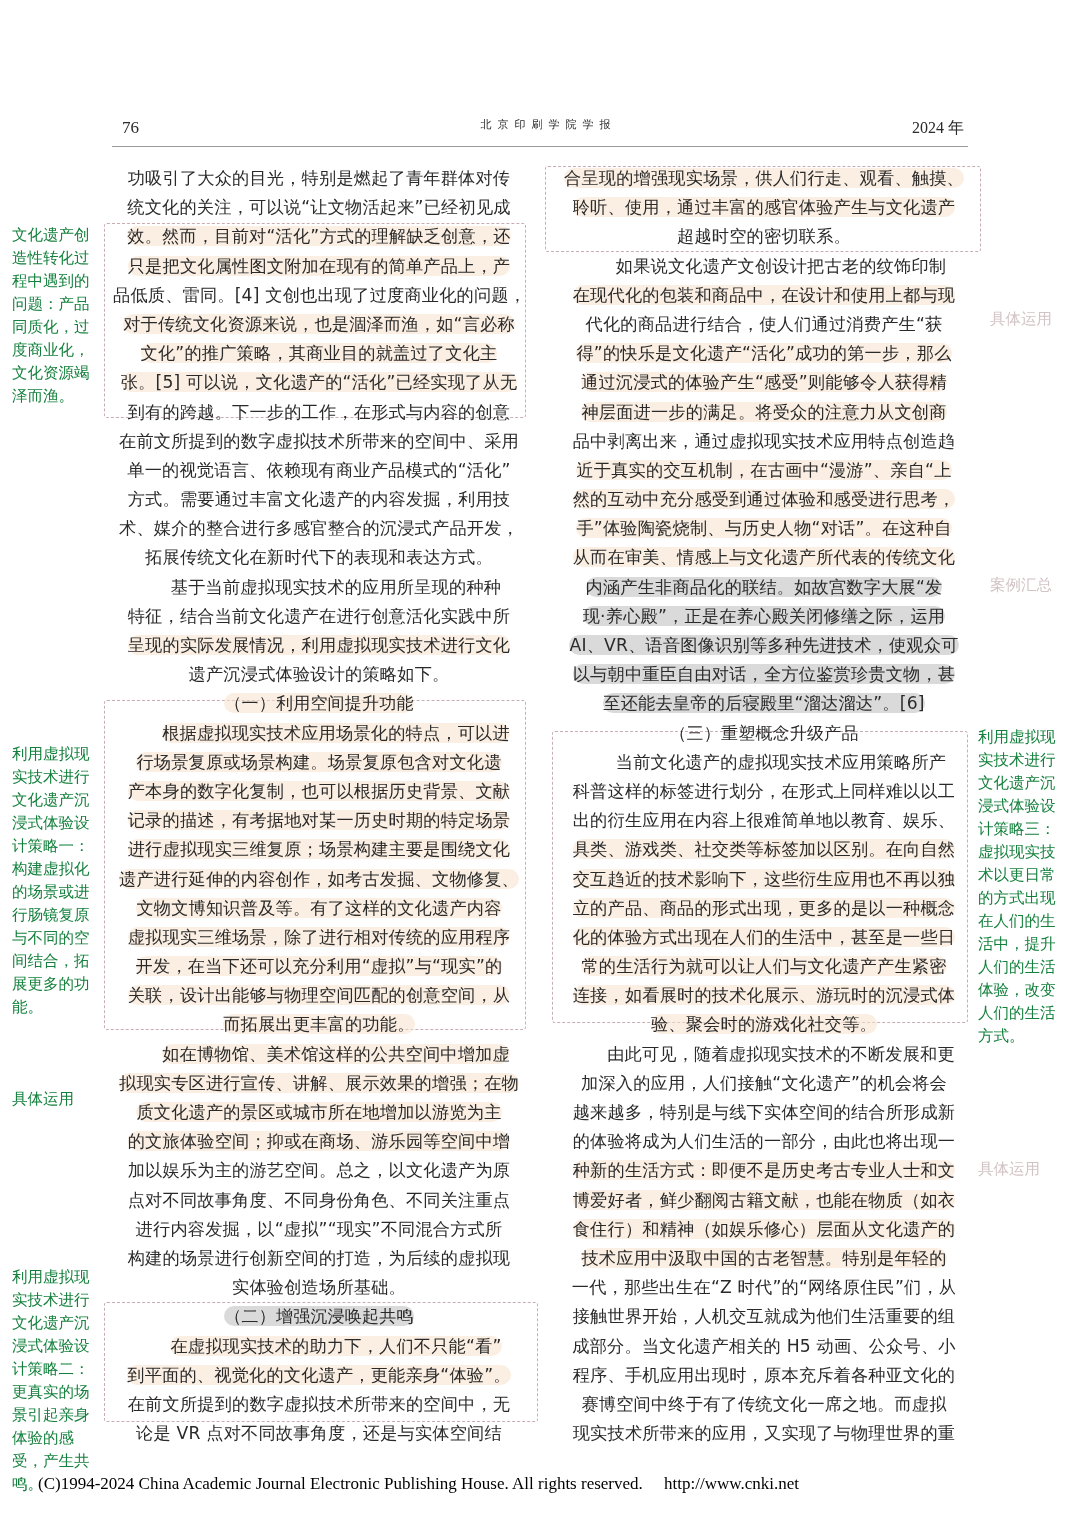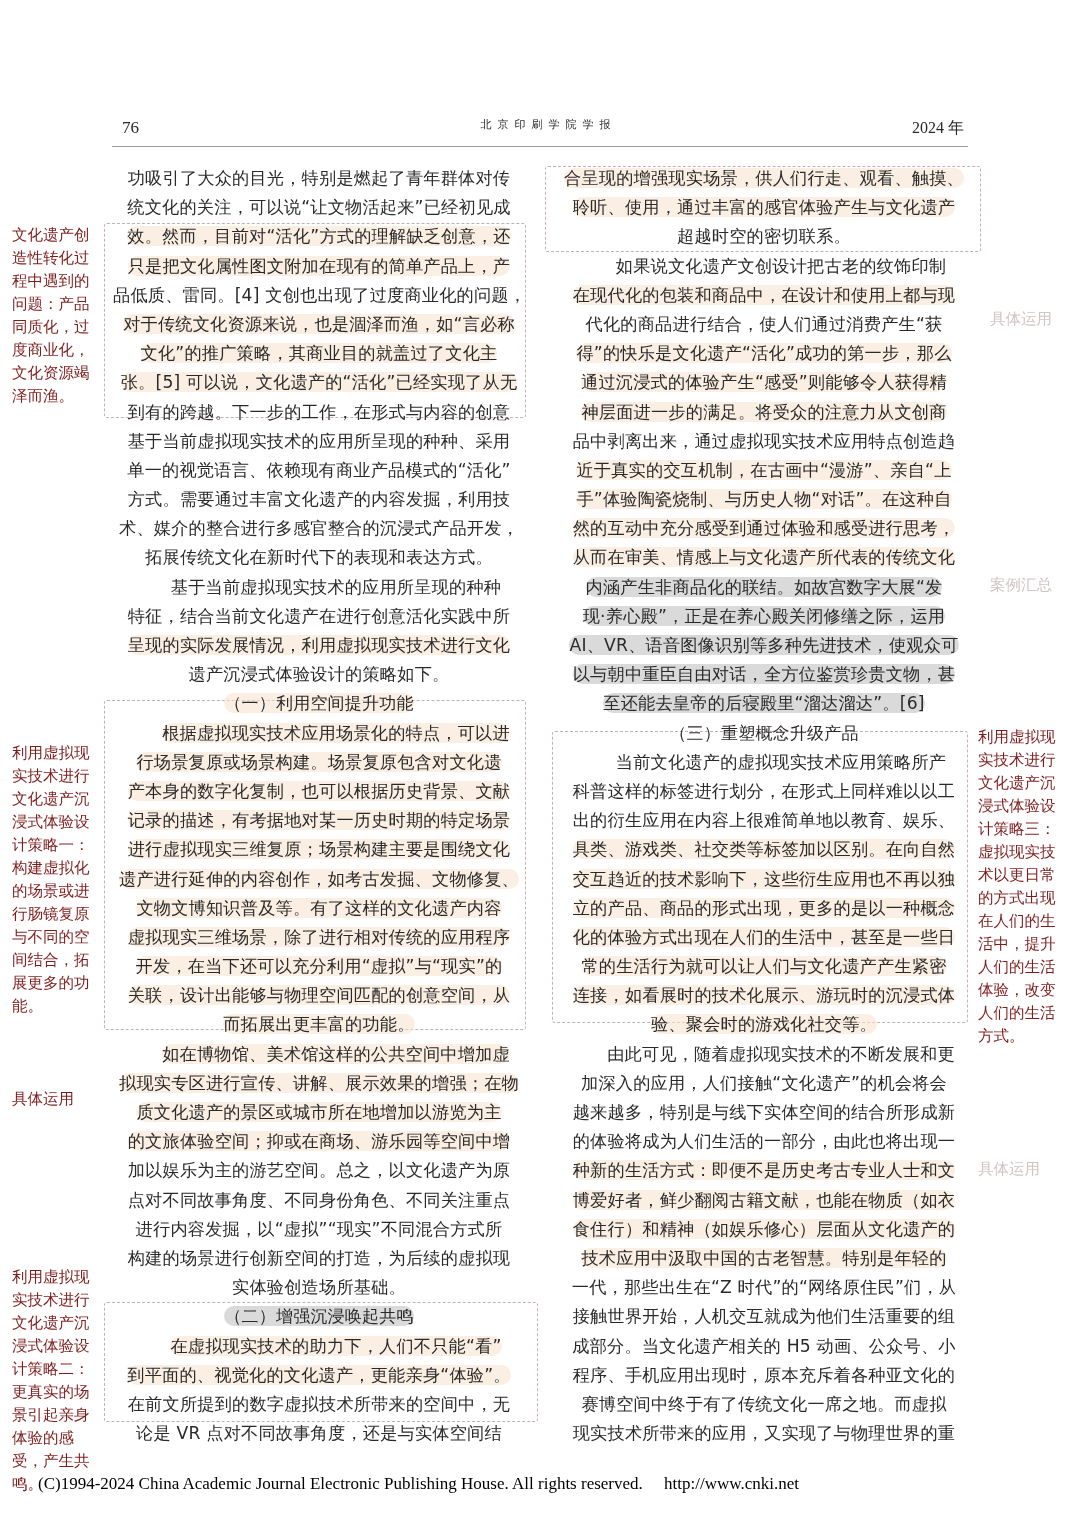--- a/index.html
+++ b/index.html
@@ -16,21 +16,21 @@
   .col.right { left: 558px; }
   .line { height: 29.2px; line-height: 29.2px; font-size: 17.2px; white-space: nowrap;
           letter-spacing: 0.2px; overflow: visible; }
   .hl { background: rgba(248,226,204,0.55); border-radius: 10px; }
   .hlg { background: rgba(205,205,205,0.75); border-radius: 10px; }
   .indent { padding-left: 34px; }
   .heading { font-size: 17px; }
 
   .box { position: absolute; border: 1.5px dashed #c8aeb0; border-radius: 3px; pointer-events: none; }
 
-  .note { position: absolute; width: 92px; font-size: 15.5px; line-height: 23px; color: #7f1d1d; }
+  .note { position: absolute; width: 92px; font-size: 15.5px; line-height: 23px; color: #15803d; }
   .note.r { color: #d2c3c5; }
 
   .footer { position: absolute; left: 38px; top: 1474px; font-family: "Liberation Serif", serif;
             font-size: 17px; color: #000000; white-space: nowrap; }
 </style>
 </head>
 <body>
 
 <div class="header">
   <span class="pno">76</span>
@@ -47,21 +47,21 @@
 <div class="col left">
   <div class="line">功吸引了大众的目光，特别是燃起了青年群体对传</div>
   <div class="line">统文化的关注，可以说“让文物活起来”已经初见成</div>
   <div class="line"><span class="hl">效。然而，目前对“活化”方式的理解缺乏创意，还</span></div>
   <div class="line"><span class="hl">只是把文化属性图文附加在现有的简单产品上，产</span></div>
   <div class="line">品低质、雷同。[4] 文创也出现了过度商业化的问题，</div>
   <div class="line"><span class="hl">对于传统文化资源来说，也是涸泽而渔，如“言必称</span></div>
   <div class="line"><span class="hl">文化”的推广策略，其商业目的就盖过了文化主</span></div>
   <div class="line"><span class="hl">张。[5] 可以说，文化遗产的“活化”已经实现了从无</span></div>
   <div class="line">到有的跨越。下一步的工作，在形式与内容的创意</div>
-  <div class="line">基于当前虚拟现实技术的应用所呈现的种种、采用</div>
+  <div class="line">在前文所提到的数字虚拟技术所带来的空间中、采用</div>
   <div class="line">单一的视觉语言、依赖现有商业产品模式的“活化”</div>
   <div class="line">方式。需要通过丰富文化遗产的内容发掘，利用技</div>
   <div class="line">术、媒介的整合进行多感官整合的沉浸式产品开发，</div>
   <div class="line">拓展传统文化在新时代下的表现和表达方式。</div>
   <div class="line indent">基于当前虚拟现实技术的应用所呈现的种种</div>
   <div class="line">特征，结合当前文化遗产在进行创意活化实践中所</div>
   <div class="line"><span class="hl">呈现的实际发展情况，利用虚拟现实技术进行文化</span></div>
   <div class="line">遗产沉浸式体验设计的策略如下。</div>
   <div class="line heading"><span class="hl">（一）利用空间提升功能</span></div>
   <div class="line indent"><span class="hl">根据虚拟现实技术应用场景化的特点，可以进</span></div>
@@ -96,22 +96,22 @@
   <div class="line"><span class="hl">聆听、使用，通过丰富的感官体验产生与文化遗产</span></div>
   <div class="line">超越时空的密切联系。</div>
   <div class="line indent">如果说文化遗产文创设计把古老的纹饰印制</div>
   <div class="line"><span class="hl">在现代化的包装和商品中，在设计和使用上都与现</span></div>
   <div class="line">代化的商品进行结合，使人们通过消费产生“获</div>
   <div class="line"><span class="hl">得”的快乐是文化遗产“活化”成功的第一步，那么</span></div>
   <div class="line"><span class="hl">通过沉浸式的体验产生“感受”则能够令人获得精</span></div>
   <div class="line"><span class="hl">神层面进一步的满足。将受众的注意力从文创商</span></div>
   <div class="line">品中剥离出来，通过虚拟现实技术应用特点创造趋</div>
   <div class="line"><span class="hl">近于真实的交互机制，在古画中“漫游”、亲自“上</span></div>
+  <div class="line"><span class="hl">然的互动中充分感受到通过体验和感受进行思考，</span></div>
   <div class="line"><span class="hl">手”体验陶瓷烧制、与历史人物“对话”。在这种自</span></div>
-  <div class="line"><span class="hl">然的互动中充分感受到通过体验和感受进行思考，</span></div>
   <div class="line"><span class="hl">从而在审美、情感上与文化遗产所代表的传统文化</span></div>
   <div class="line"><span class="hlg">内涵产生非商品化的联结。如故宫数字大展“发</span></div>
   <div class="line"><span class="hlg">现·养心殿”，正是在养心殿关闭修缮之际，运用</span></div>
   <div class="line"><span class="hlg">AI、VR、语音图像识别等多种先进技术，使观众可</span></div>
   <div class="line"><span class="hlg">以与朝中重臣自由对话，全方位鉴赏珍贵文物，甚</span></div>
   <div class="line"><span class="hlg">至还能去皇帝的后寝殿里“溜达溜达”。[6]</span></div>
   <div class="line heading">（三）重塑概念升级产品</div>
   <div class="line indent">当前文化遗产的虚拟现实技术应用策略所产</div>
   <div class="line">科普这样的标签进行划分，在形式上同样难以以工</div>
   <div class="line">出的衍生应用在内容上很难简单地以教育、娱乐、</div>
@@ -132,21 +132,21 @@
   <div class="line"><span class="hl">技术应用中汲取中国的古老智慧。特别是年轻的</span></div>
   <div class="line">一代，那些出生在“Z 时代”的“网络原住民”们，从</div>
   <div class="line">接触世界开始，人机交互就成为他们生活重要的组</div>
   <div class="line">成部分。当文化遗产相关的 H5 动画、公众号、小</div>
   <div class="line">程序、手机应用出现时，原本充斥着各种亚文化的</div>
   <div class="line">赛博空间中终于有了传统文化一席之地。而虚拟</div>
   <div class="line">现实技术所带来的应用，又实现了与物理世界的重</div>
 </div>
 
 <div class="note" style="left:12px; top:224px;">文化遗产创造性转化过程中遇到的问题：产品同质化，过度商业化，文化资源竭泽而渔。</div>
-<div class="note" style="left:12px; top:742px;">利用虚拟现实技术进行文化遗产沉浸式体验设计策略一：构建虚拟化的场景或进行肠镜复原与不同的空间结合，拓展更多的功能。</div>
+<div class="note" style="left:12px; top:742px;font-family:Liberation Serif, serif;">利用虚拟现实技术进行文化遗产沉浸式体验设计策略一：构建虚拟化的场景或进行肠镜复原与不同的空间结合，拓展更多的功能。</div>
 <div class="note" style="left:12px; top:1088px;">具体运用</div>
 <div class="note" style="left:12px; top:1266px;">利用虚拟现实技术进行文化遗产沉浸式体验设计策略二：更真实的场景引起亲身体验的感受，产生共鸣。</div>
 
 <div class="note r" style="left:990px; top:308px;">具体运用</div>
 <div class="note r" style="left:990px; top:574px;">案例汇总</div>
 <div class="note" style="left:978px; top:726px;">利用虚拟现实技术进行文化遗产沉浸式体验设计策略三：虚拟现实技术以更日常的方式出现在人们的生活中，提升人们的生活体验，改变人们的生活方式。</div>
 <div class="note r" style="left:978px; top:1158px;">具体运用</div>
 
 <div class="footer">
   <span>(C)1994-2024 China Academic Journal Electronic Publishing House. All rights reserved.</span>

